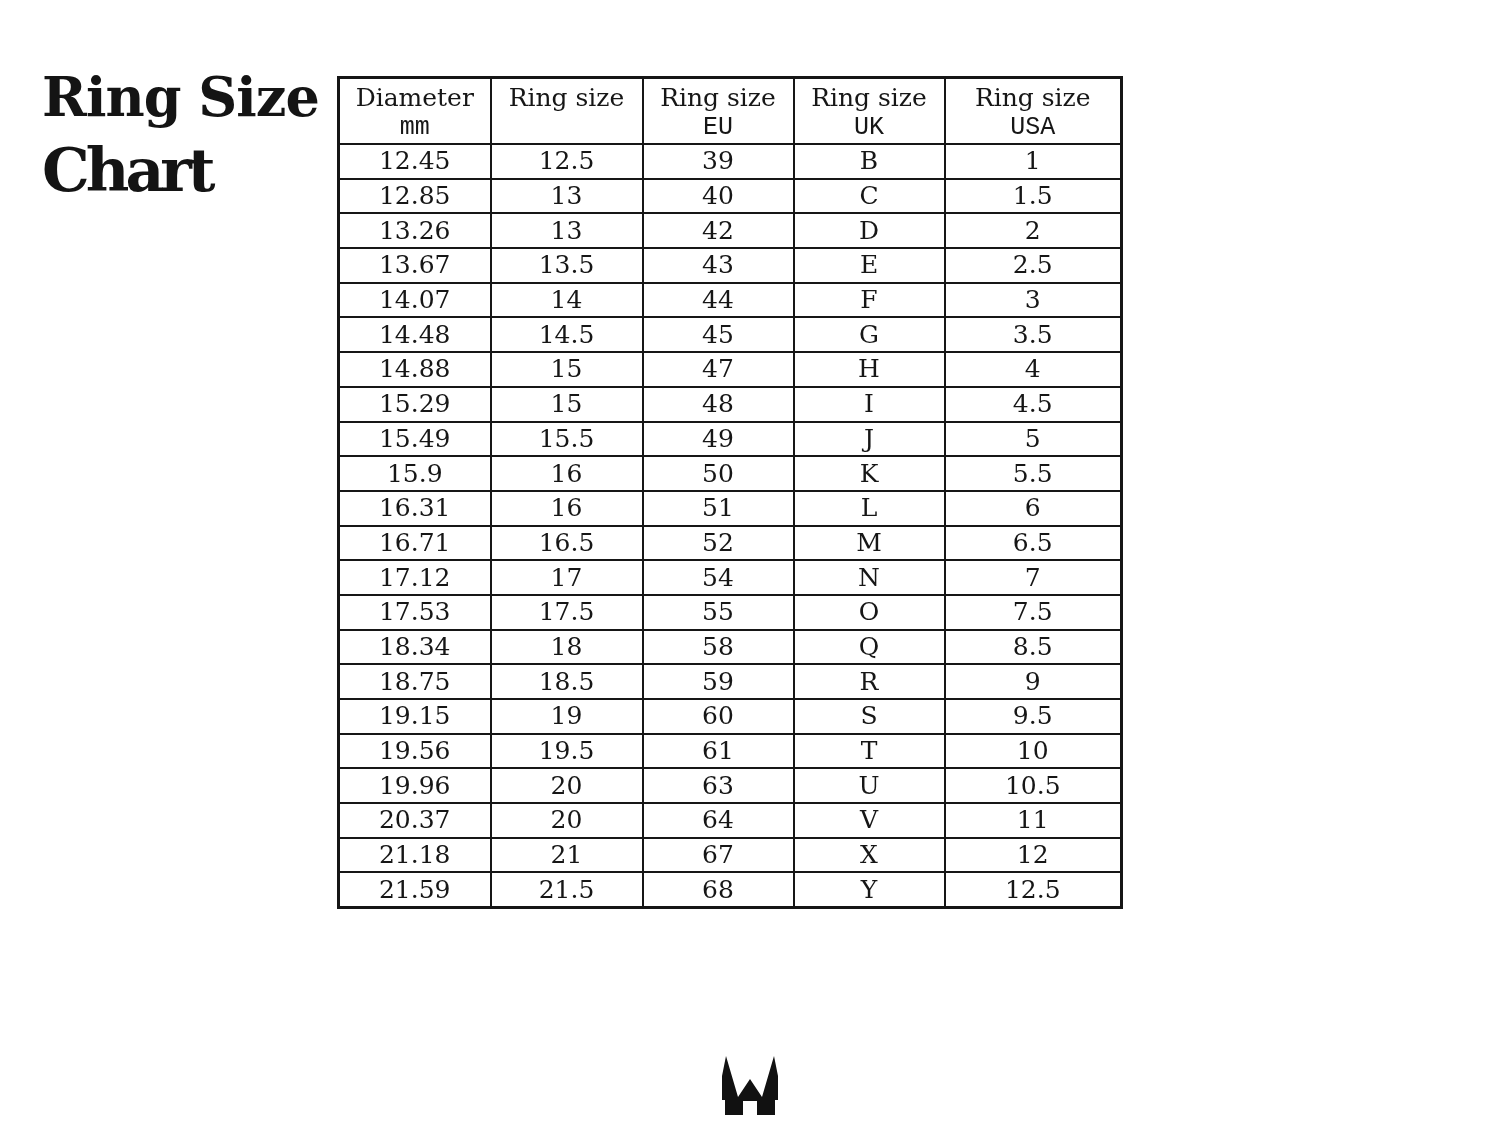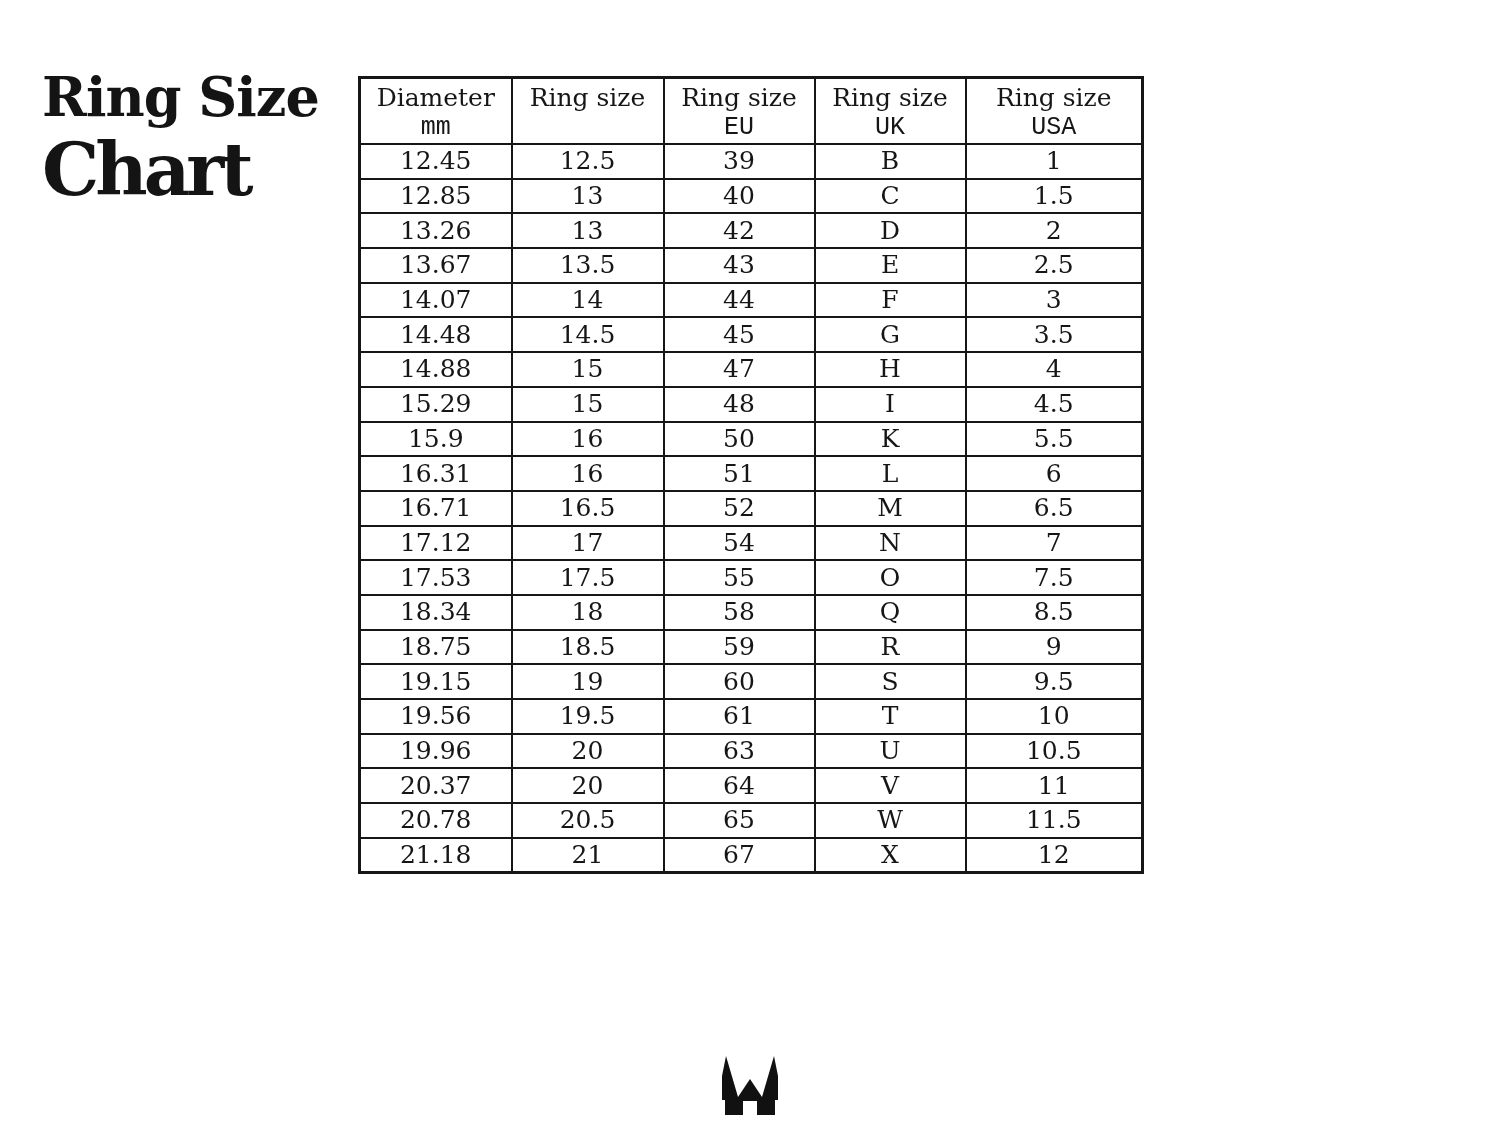--- a/index.html
+++ b/index.html
@@ -24,32 +24,32 @@
     white-space: nowrap;
   }
   .title-line1 {
     font-size: 54px;
     font-weight: 700;
     line-height: 58px;
     letter-spacing: -1px;
     color: #141414;
   }
   .title-line2 {
-    font-size: 72px;
+    font-size: 60px;
     font-weight: 700;
     line-height: 80px;
     letter-spacing: -4px;
     margin-top: 4px;
     color: #141414;
   }
 
   
   table.ring-table {
     position: absolute;
-    left: 358px;
+    left: 337px;
     top: 76px;
     border-collapse: collapse;
     table-layout: fixed;
     background: #ffffff;
     border: 3px solid #161616;
   }
   .ring-table th,
   .ring-table td {
     border: 2px solid #161616;
     text-align: center;
@@ -178,20 +178,27 @@
         <td>4</td>
       </tr>
       <tr>
         <td>15.29</td>
         <td>15</td>
         <td>48</td>
         <td>I</td>
         <td>4.5</td>
       </tr>
       <tr>
+        <td>15.49</td>
+        <td>15.5</td>
+        <td>49</td>
+        <td>J</td>
+        <td>5</td>
+      </tr>
+      <tr>
         <td>15.9</td>
         <td>16</td>
         <td>50</td>
         <td>K</td>
         <td>5.5</td>
       </tr>
       <tr>
         <td>16.31</td>
         <td>16</td>
         <td>51</td>
@@ -255,33 +262,33 @@
         <td>10.5</td>
       </tr>
       <tr>
         <td>20.37</td>
         <td>20</td>
         <td>64</td>
         <td>V</td>
         <td>11</td>
       </tr>
       <tr>
-        <td>20.78</td>
-        <td>20.5</td>
-        <td>65</td>
-        <td>W</td>
-        <td>11.5</td>
-      </tr>
-      <tr>
         <td>21.18</td>
         <td>21</td>
         <td>67</td>
         <td>X</td>
         <td>12</td>
       </tr>
+      <tr>
+        <td>21.59</td>
+        <td>21.5</td>
+        <td>68</td>
+        <td>Y</td>
+        <td>12.5</td>
+      </tr>
     </tbody>
 </table>
 
 <div class="logo-wrap">
   <svg width="56" height="60" viewBox="0 0 56 60" xmlns="http://www.w3.org/2000/svg">
     <polygon id="logo-shape" points="4,0 16,41 28,23 40,41 52,0 56,20 56,44 53,44 53,59 35,59 35,45 21,45 21,59 3,59 3,44 0,44 0,20" fill="#111111"></polygon>
   </svg>
 </div>
 
 </body></html>

